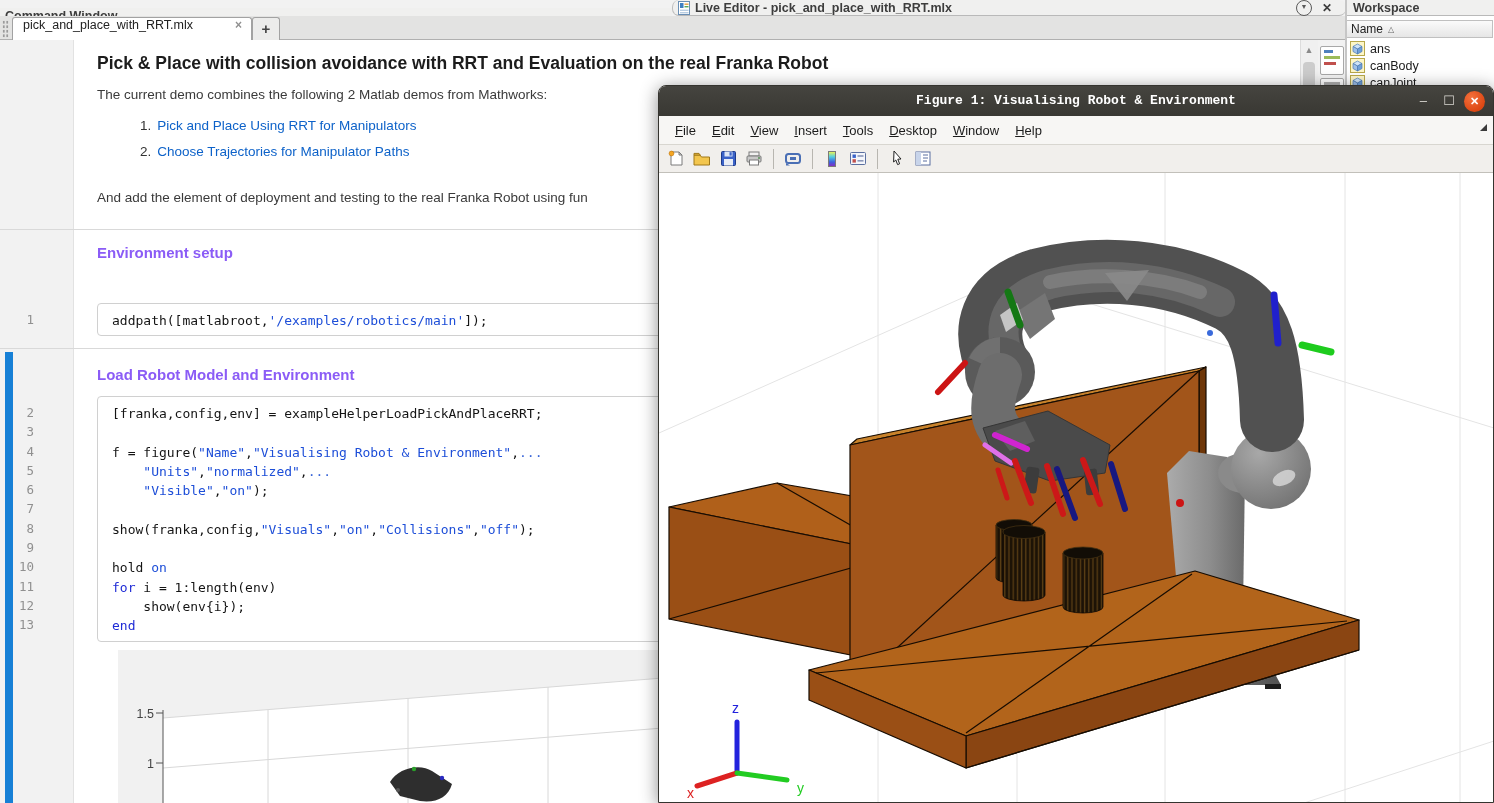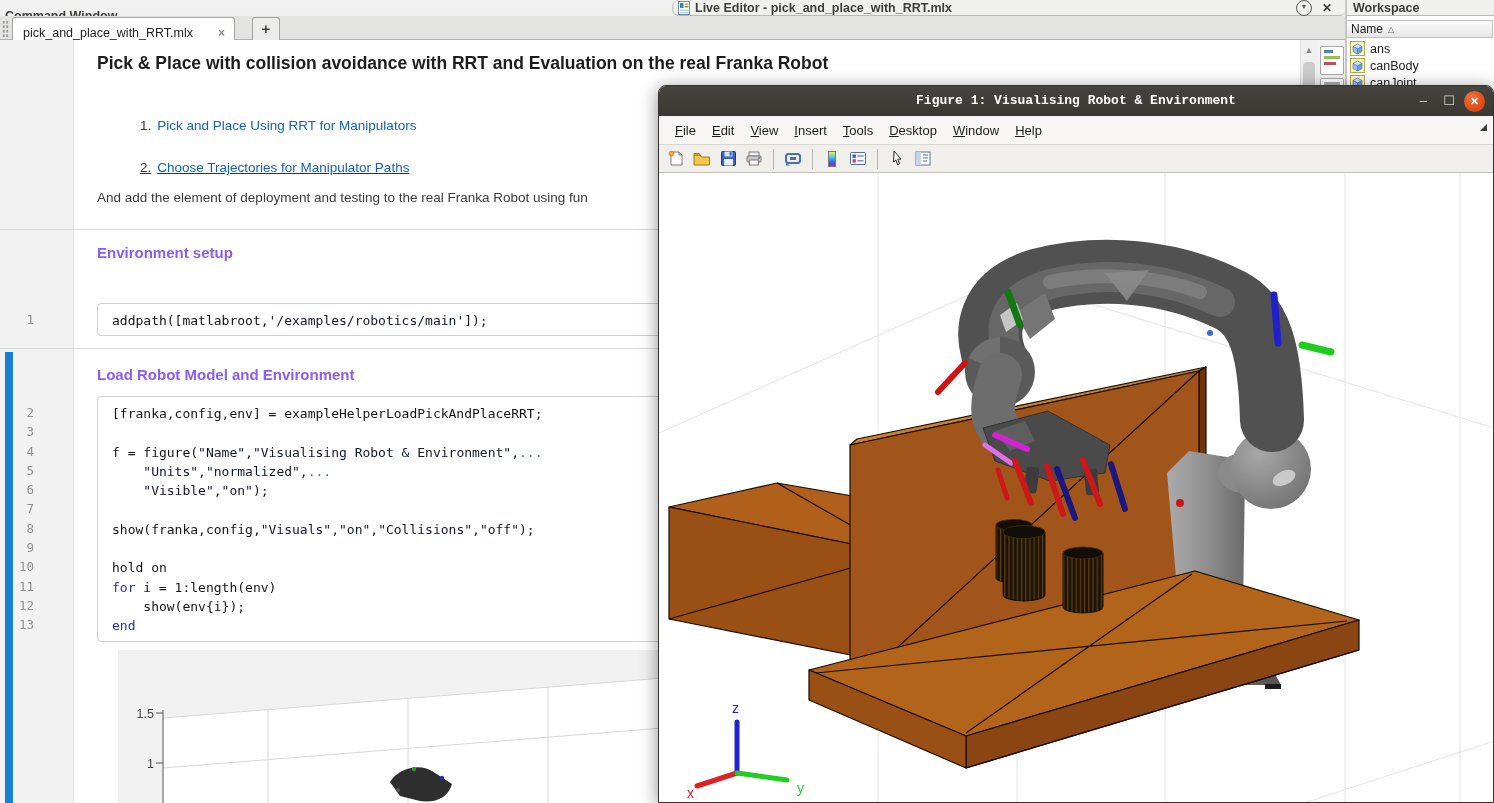--- a/index.html
+++ b/index.html
@@ -16,22 +16,22 @@
   .le-ic{width:12px;height:14px;margin-right:5px;flex:0 0 auto;}
   .hdr-sp{flex:1;}
   .panelbtn{width:14px;height:14px;border:1.4px solid #5a5a5a;border-radius:50%;font-size:7px;
             line-height:12px;text-align:center;color:#5a5a5a;margin-right:10px;font-weight:normal;}
   .panelx{color:#3c3c3c;font-size:12px;font-weight:bold;margin-right:14px;}
 
   
   .tabbar{left:0;top:16px;width:1346px;height:24px;background:#e3e3e2;border-bottom:1px solid #b0b0b0;box-sizing:border-box;}
   .draghandle{left:2px;top:20px;width:7px;height:18px;
       background-image:radial-gradient(#9a9a9a 1px,transparent 1.1px);background-size:3.5px 4.5px;}
-  .tab{left:12px;top:17px;width:223px;height:23px;background:#fff;border:1px solid #a2a2a2;border-bottom:none;
-       border-radius:3px 3px 0 0;box-sizing:border-box;display:flex;align-items:flex-end;font-size:12.5px;color:#222;}
+  .tab{left:12px;top:17px;width:240px;height:23px;background:#fff;border:1px solid #a2a2a2;border-bottom:none;
+       border-radius:3px 3px 0 0;box-sizing:border-box;display:flex;align-items:flex-start;font-size:12.5px;color:#222;}
   .tab-label{padding-left:10px;flex:1;white-space:nowrap;overflow:hidden;}
   .tab-close{color:#909090;font-size:12px;padding:0 9px;font-weight:bold;}
   .plustab{left:252px;top:17px;width:28px;height:23px;background:#ececeb;border:1px solid #a2a2a2;border-bottom:none;
        border-radius:3px 3px 0 0;box-sizing:border-box;text-align:center;font-size:15px;color:#444;line-height:21px;font-weight:bold;}
 
   
   .editor{left:0;top:40px;width:1346px;height:763px;background:#f2f2f2;overflow:hidden;}
   .doc{left:73px;top:0;width:1227px;height:763px;background:#fff;border-left:1px solid #e2e2e2;}
   .bluebar{left:5px;top:312px;width:8px;height:451px;background:#1780d6;}
   .hrline{left:0;width:1300px;height:1px;background:#d9d9d9;}
@@ -42,21 +42,21 @@
   .docicon{width:22px;height:27px;background:#fff;border:1px solid #a8a8a8;border-radius:2px;}
   .docicon i{display:block;height:3px;margin:3px 3px 0 3px;}
 
   .h1{font-size:17.5px;font-weight:bold;color:#1c1c1c;white-space:nowrap;}
   .h2{font-size:15px;font-weight:bold;color:#8b5cf6;}
   .para{font-size:13.5px;color:#3a3a3a;white-space:nowrap;width:660px;overflow:hidden;}
   .li{font-size:13.5px;color:#333;}
   .li .link{color:#0d62c9;margin-left:6px;}
   .codebox{background:#fff;border:1px solid #d0d0d0;border-radius:4px;box-sizing:border-box;padding:7px 14px;}
   .code-line{height:19.3px;line-height:19.3px;white-space:pre;font-family:"DejaVu Sans Mono",monospace;font-size:13px;color:#141414;}
-  .code-line .str{color:#0f172a;}
+  .code-line .str{color:#1d4ed8;}
   .code-line .kw{color:#1f2bd6;}
   .code-line .cont{color:#3a66d8;}
   .gutcol{width:46px;}
   .gutter-num{height:19.3px;line-height:19.3px;text-align:right;padding-right:12px;
               font-family:"DejaVu Sans Mono",monospace;font-size:12.5px;color:#909090;}
   .outfig{background:#f1f1f1;overflow:hidden;}
 
   
   .workspace{left:1347px;top:16px;width:147px;height:787px;background:#fff;}
   .ws-colhdr{left:0;top:4px;width:146px;height:18px;background:linear-gradient(#fbfbfb,#e6e6e6);
@@ -123,23 +123,24 @@
     <span>+</span>
   </div>
 
   <div class="abs editor">
     <div class="abs doc"></div>
     <div class="abs hrline" style="top:189px;"></div>
     <div class="abs hrline" style="top:308px;"></div>
     <div class="abs bluebar"></div>
 
     <div class="abs h1" style="left:97px;top:13px;">Pick &amp; Place with collision avoidance with RRT and Evaluation on the real Franka Robot</div>
+    <div class="abs para" style="left:97px;top:47px;">The current demo combines the following 2 Matlab demos from Mathworks:</div>
     <div class="abs" style="left:140px;top:78px;" id="doc-list">
-        <div class="li" style="margin-bottom: 27px;"><span>1.</span><span class="link">Pick and Place Using RRT for Manipulators</span></div>
-        <div class="li" style="margin-bottom: 22px; text-decoration: underline;"><span>2.</span><span class="link">Choose Trajectories for Manipulator Paths</span></div>
+        <div class="li" style="margin-bottom: 11px;"><span>1.</span><span class="link">Pick and Place Using RRT for Manipulators</span></div>
+        <div class="li" style="margin-bottom: 22px;"><span>2.</span><span class="link">Choose Trajectories for Manipulator Paths</span></div>
       </div>
     <div class="abs para" style="left:97px;top:150px;">And add the element of deployment and testing to the real Franka Robot using fun</div>
 
     <div class="abs h2" style="left:97px;top:204px;">Environment setup</div>
 
     <div class="abs gutcol" style="left:0;top:270px;" id="gut1">
         <div class="gutter-num">1</div>
       </div>
     <div class="abs codebox" style="left:97px;top:263px;width:1195px;height:33px;" id="code1">
         <div class="code-line">addpath([matlabroot,<span class="str">'/examples/robotics/main'</span>]);</div>

